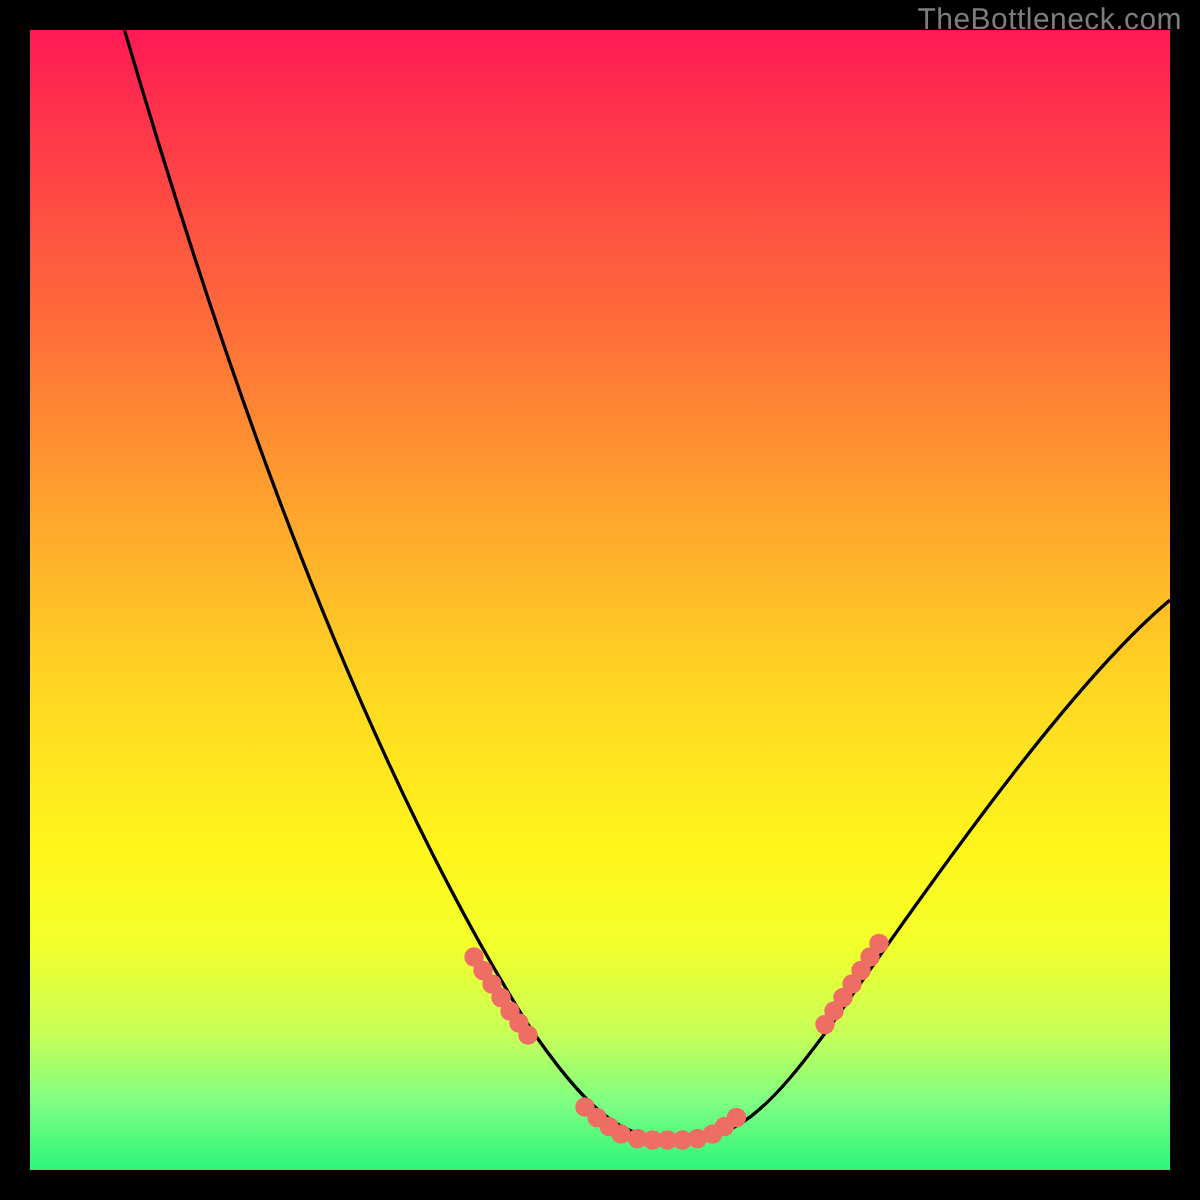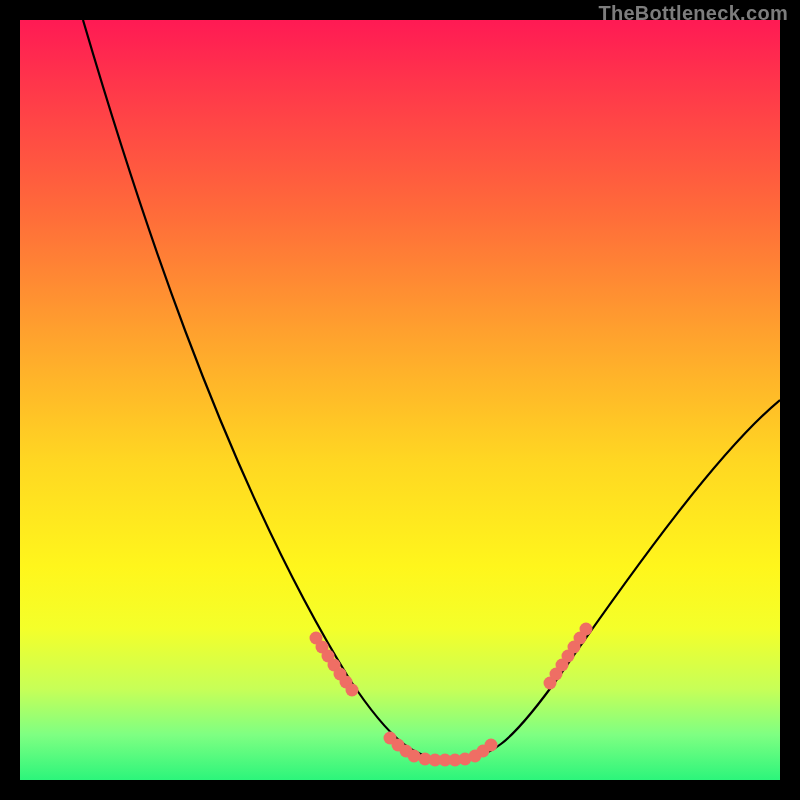--- a/index.html
+++ b/index.html
@@ -29,21 +29,21 @@
       #7fff82 94%,
       #2cf57b 100%
     );
   }
   .watermark {
     position: absolute;
     top: 2px;
     right: 12px;
     color: #7d7d7d;
     font-size: 20px;
-    font-weight: 700;
+    font-weight: 400;
     letter-spacing: 0.3px;
     z-index: 10;
   }
   svg.curve {
     position: absolute;
     left: 0;
     top: 0;
     width: 760px;
     height: 760px;
   }

